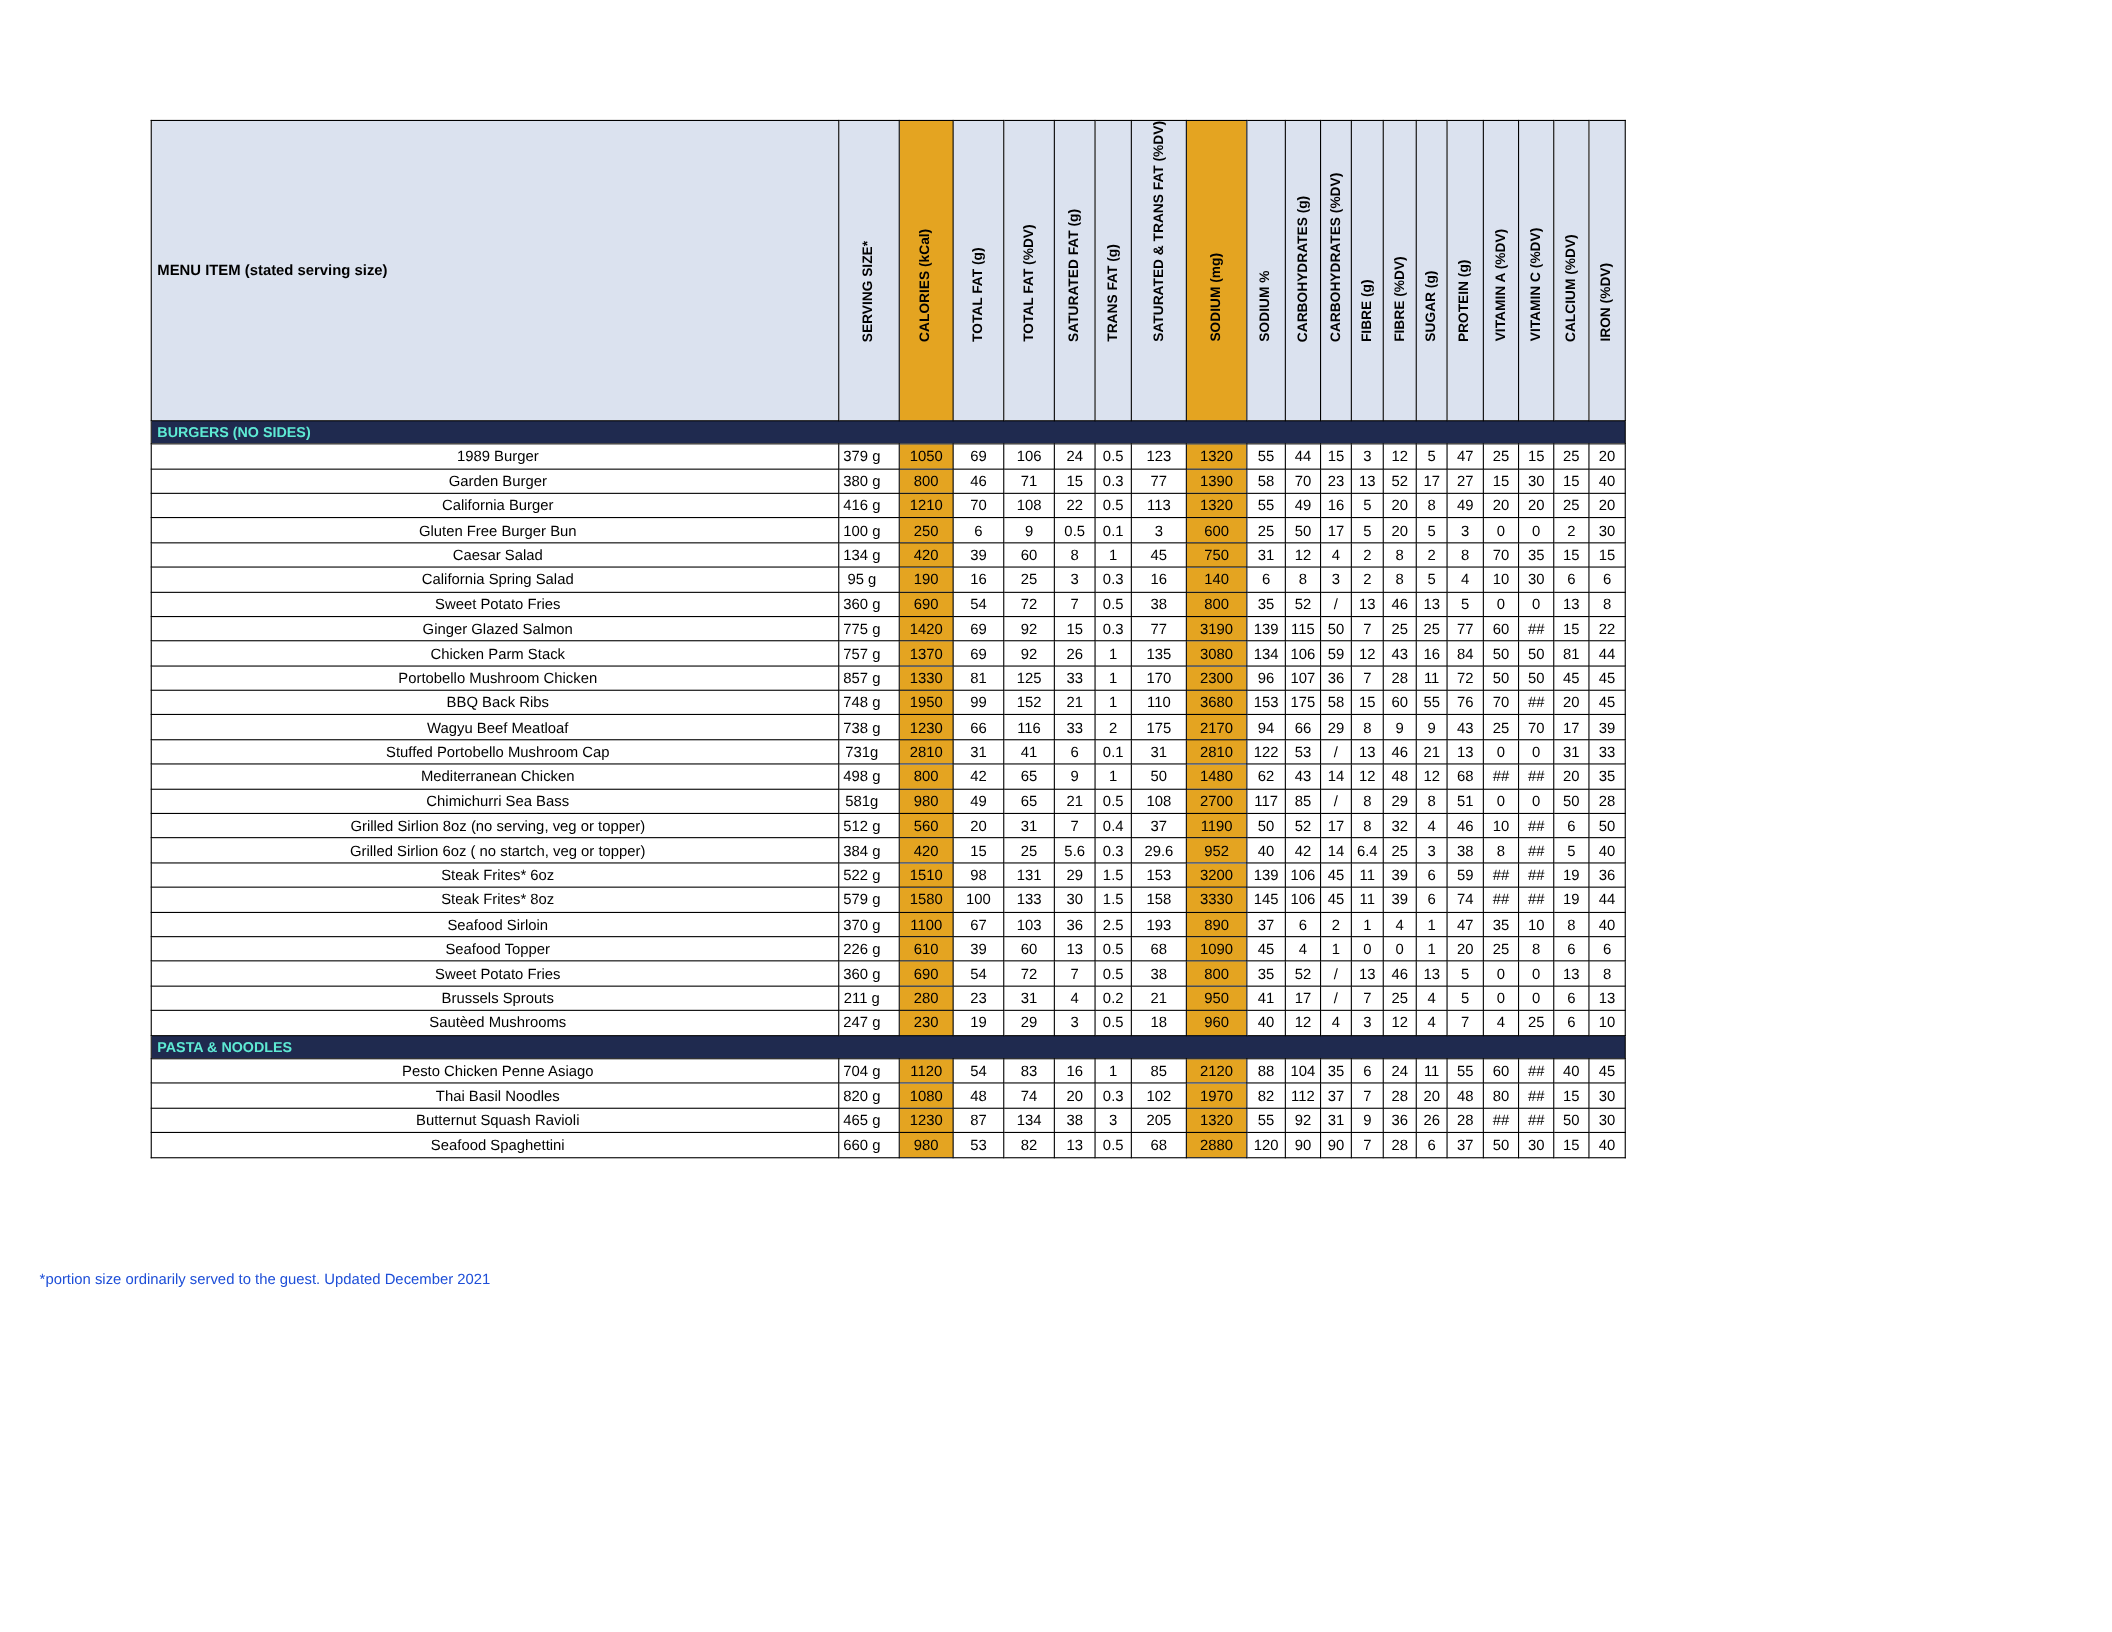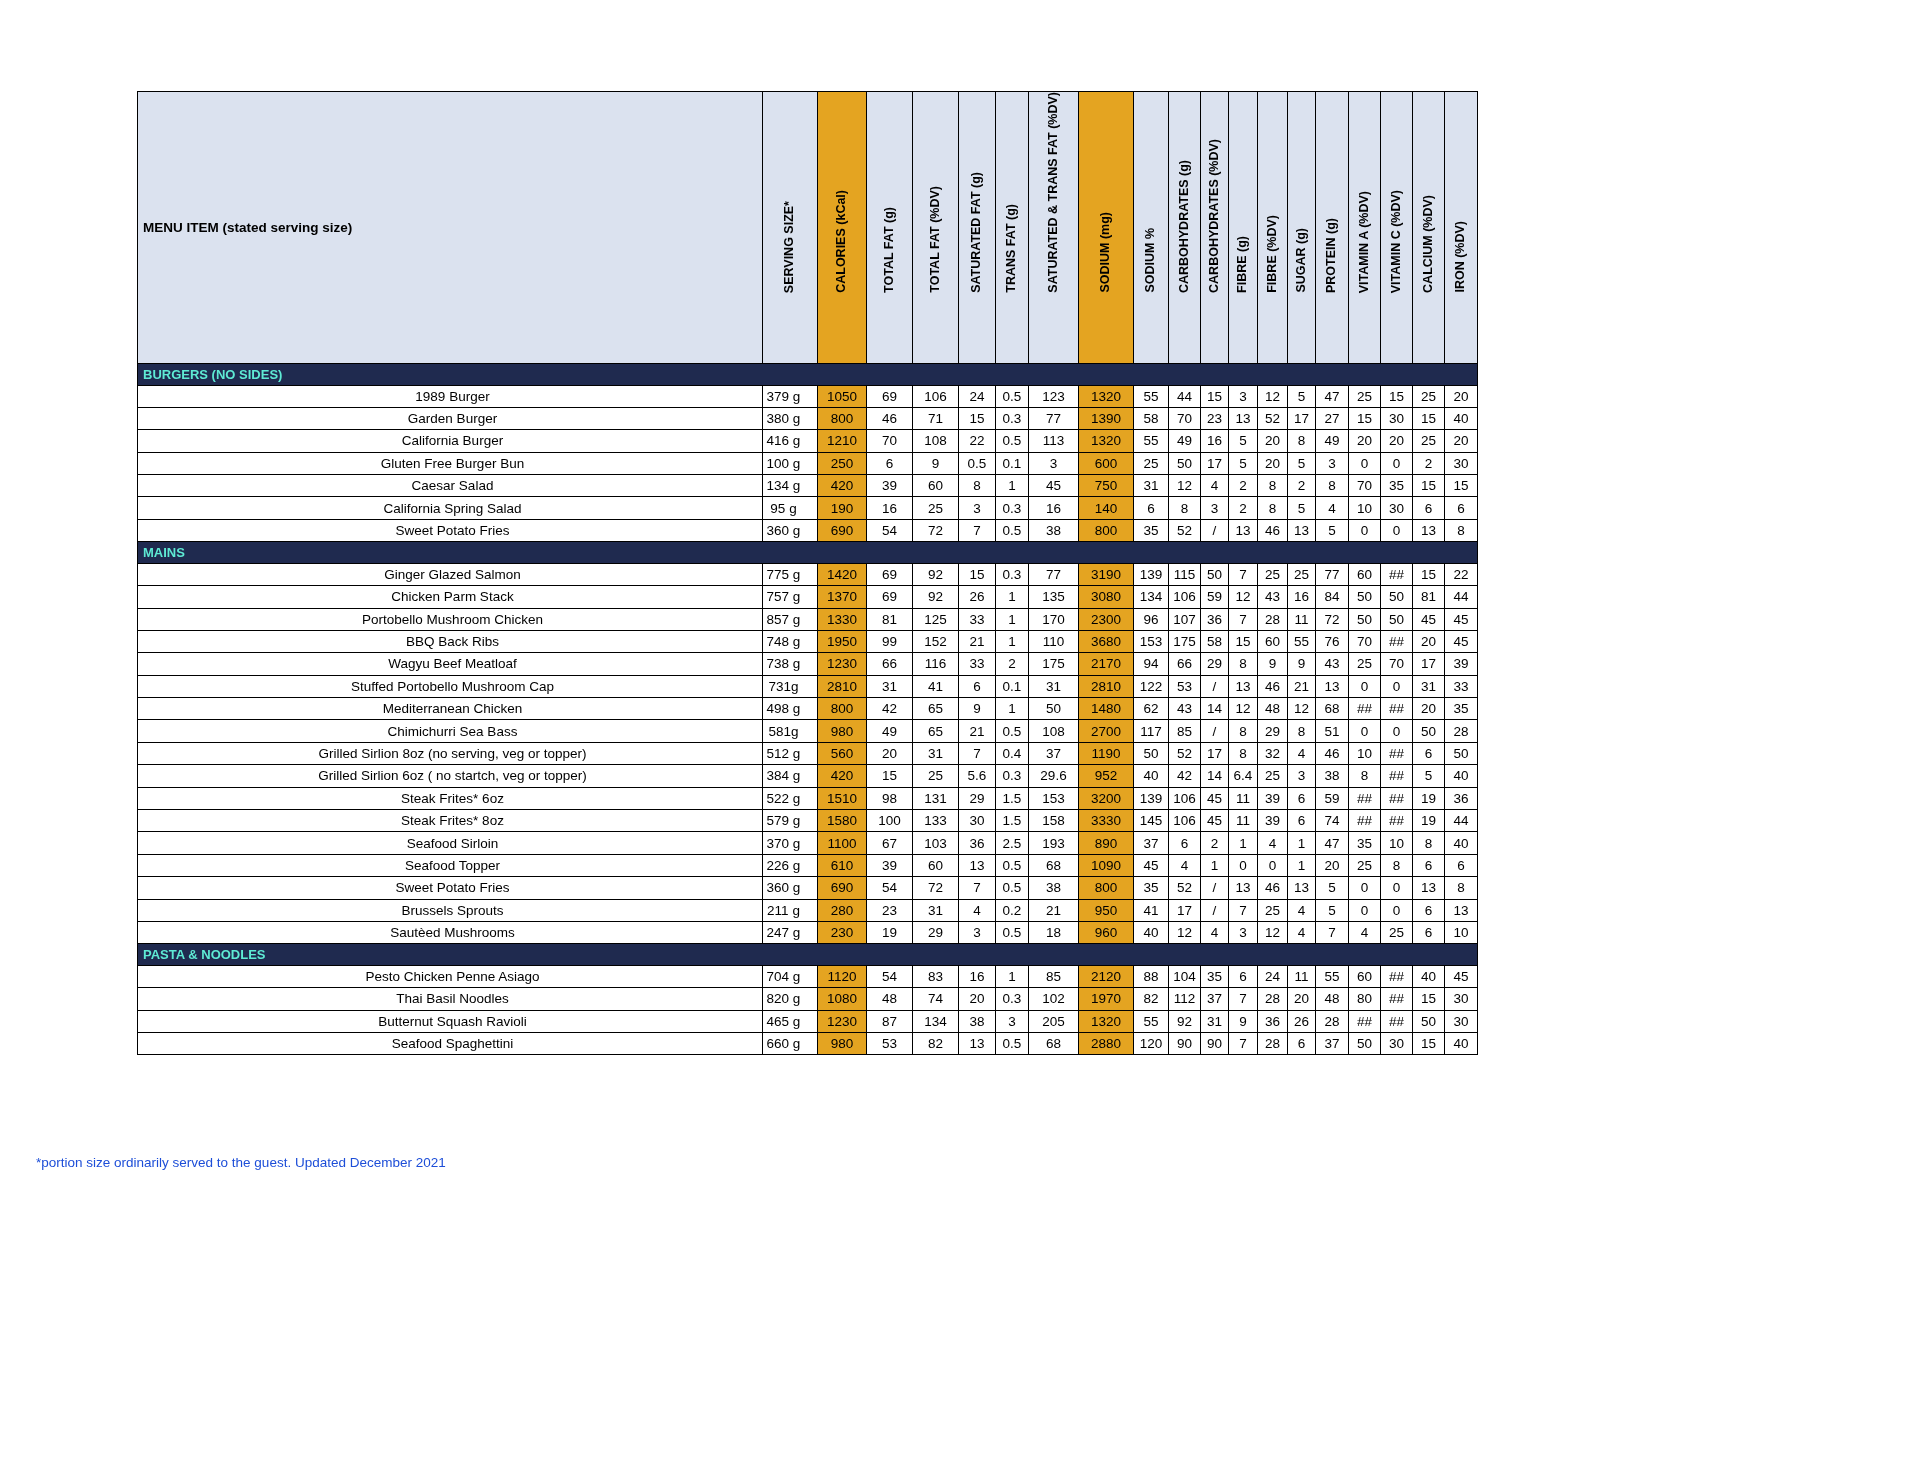--- a/index.html
+++ b/index.html
@@ -8,21 +8,21 @@
     width: 1920px;
     height: 1484px;
     background: #ffffff;
     font-family: "Liberation Sans", "DejaVu Sans", sans-serif;
     color: #000;
     position: relative;
   }
   .table-wrap {
     position: absolute;
     left: 137px;
-    top: 91px;
+    top: 109px;
   }
   table {
     border-collapse: collapse;
     table-layout: fixed;
     width: 1340px;
   }
   td, th {
     border: 1px solid #000;
     padding: 0;
     overflow: hidden;
@@ -281,23 +281,20 @@
           <td class="num">/</td>
           <td class="num">13</td>
           <td class="num">46</td>
           <td class="num">13</td>
           <td class="num">5</td>
           <td class="num">0</td>
           <td class="num">0</td>
           <td class="num">13</td>
           <td class="num">8</td>
         </tr>
-        <tr class="section-row">
-          <td colspan="20">MAINS</td>
-        </tr>
         <tr>
           <td class="item">Ginger Glazed Salmon</td>
           <td class="serv">775 g</td>
           <td class="num hl">1420</td>
           <td class="num">69</td>
           <td class="num">92</td>
           <td class="num">15</td>
           <td class="num">0.3</td>
           <td class="num">77</td>
           <td class="num hl">3190</td>

